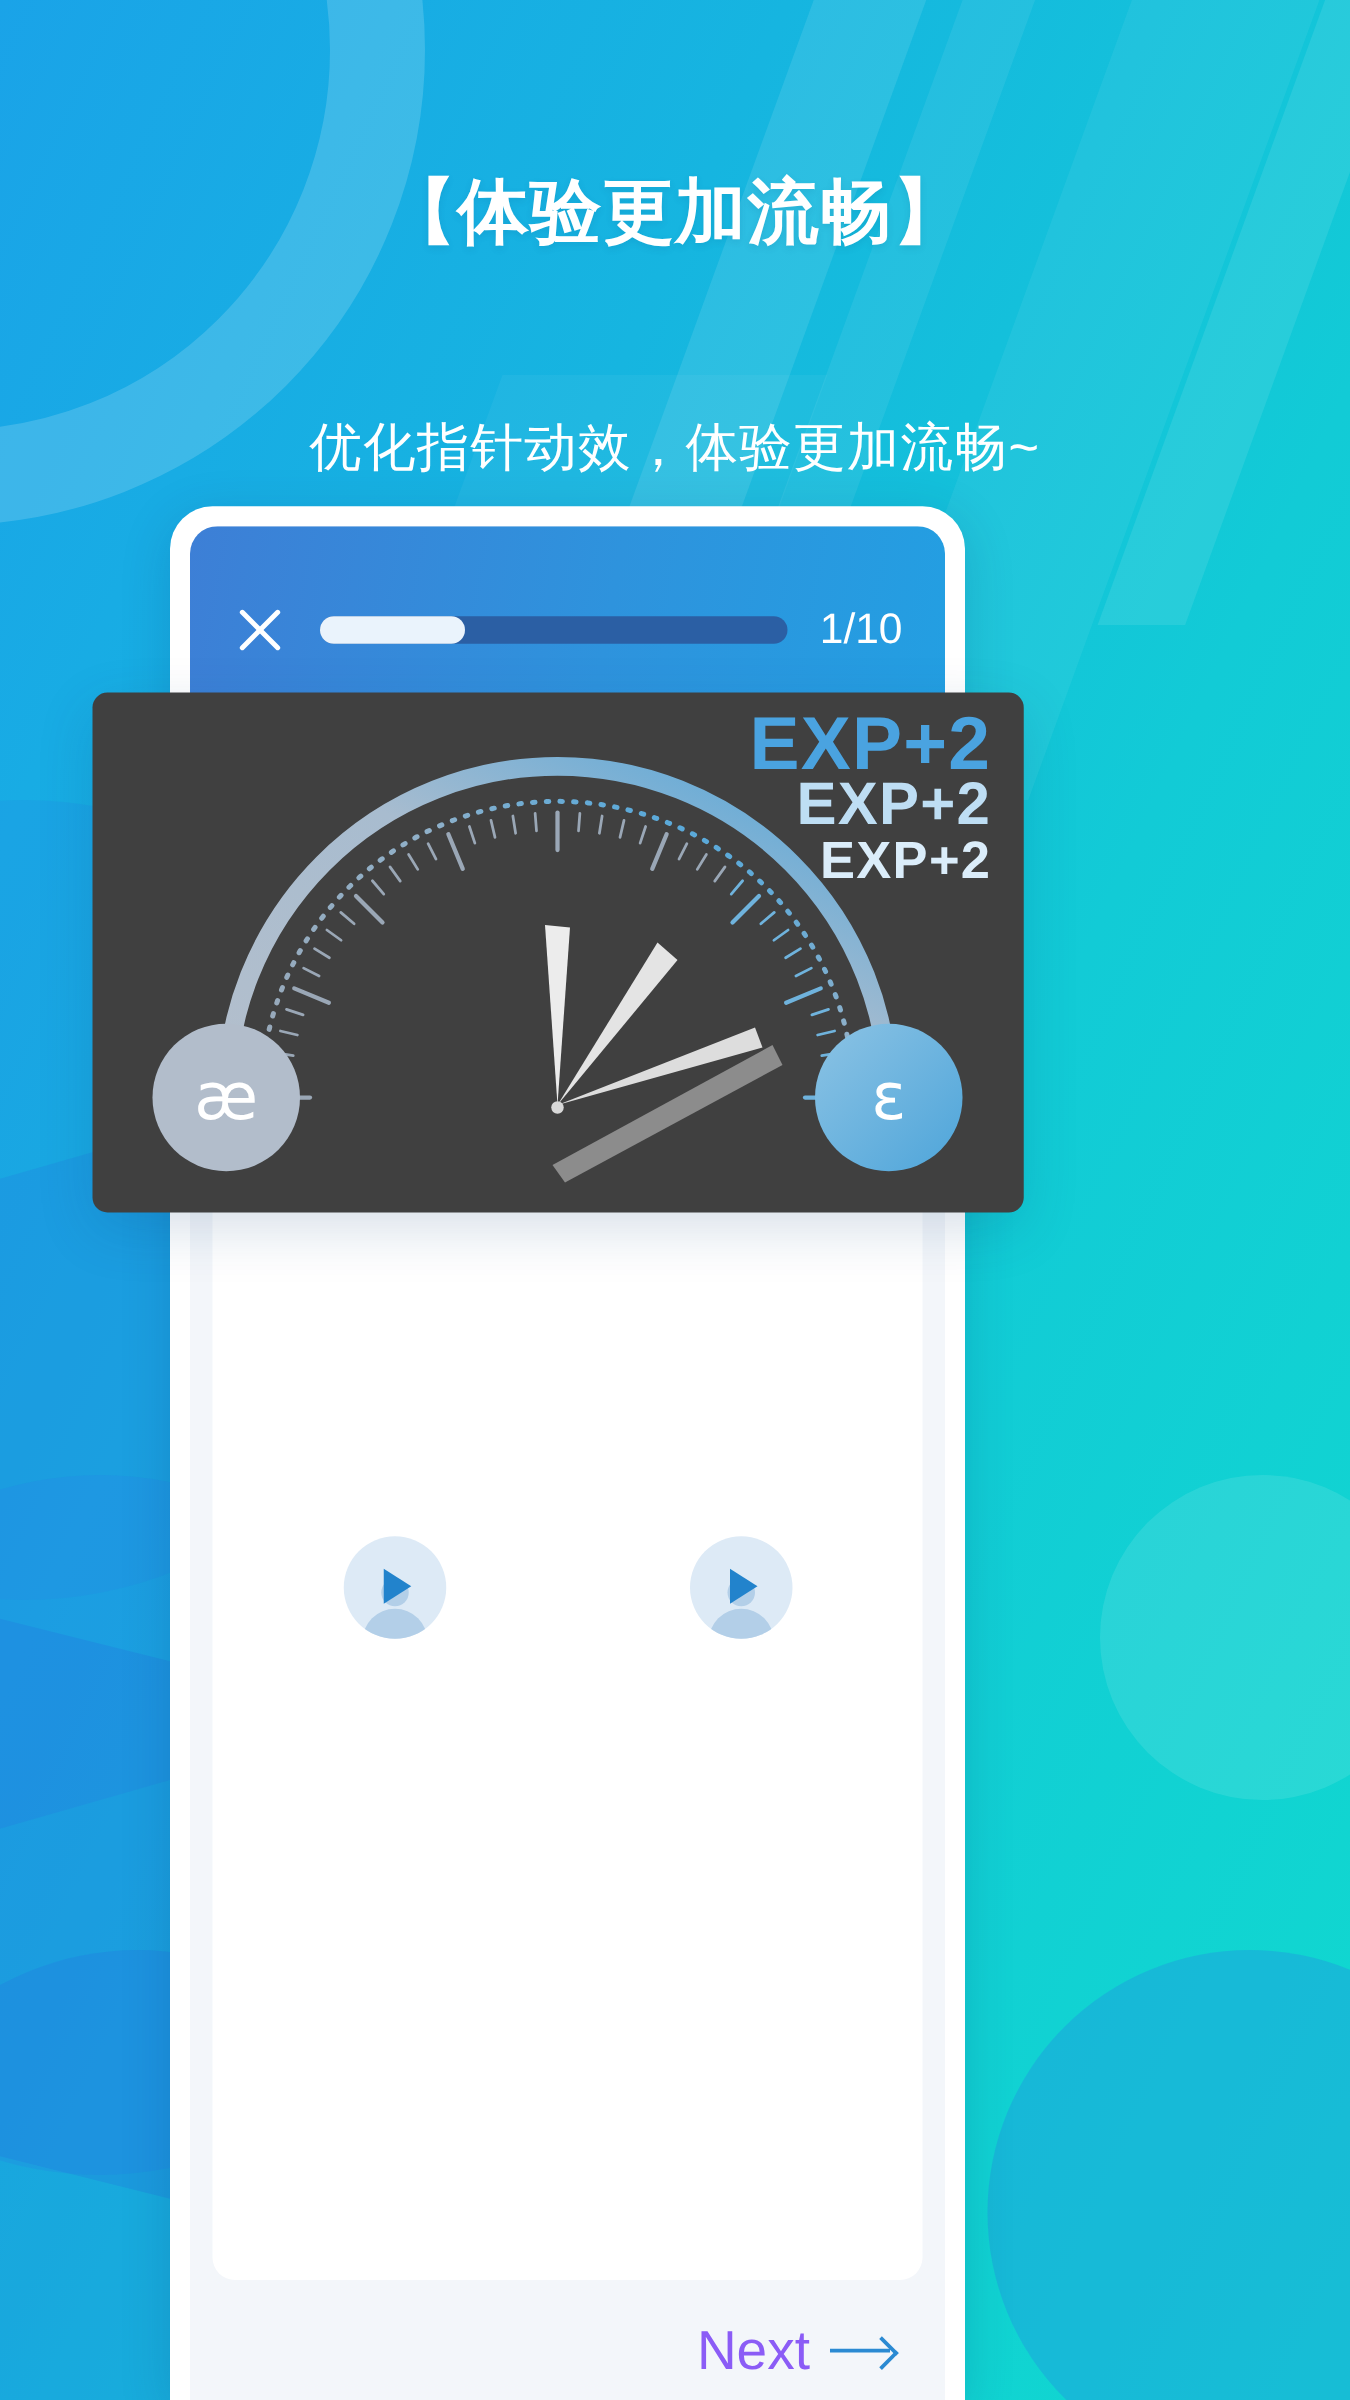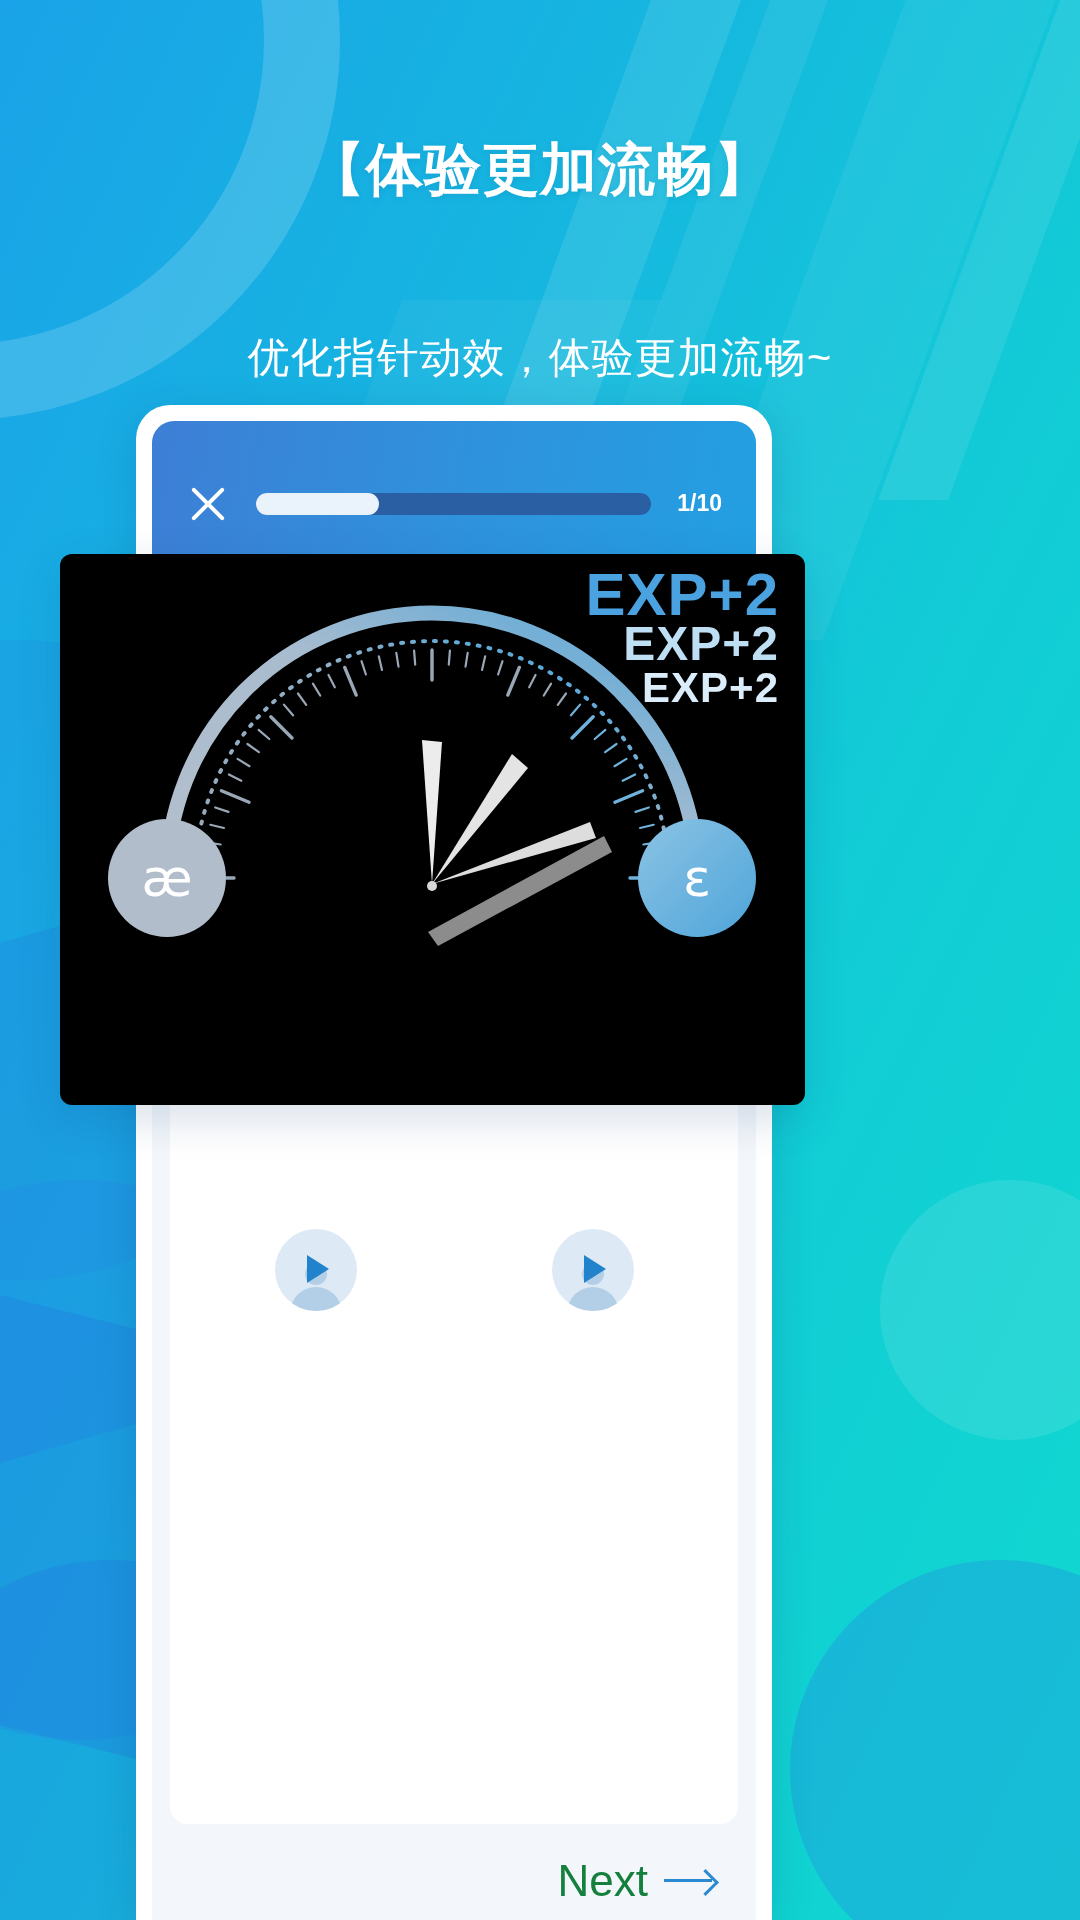--- a/index.html
+++ b/index.html
@@ -72,21 +72,21 @@
   .close-x { width:44px; height:44px; position:relative; flex:0 0 auto; cursor:pointer; }
   .close-x:before,.close-x:after {
     content:""; position:absolute; left:50%; top:50%; width:44px; height:4px;
     background:#fff; border-radius:2px; transform-origin:center;
   }
   .close-x:before { transform:translate(-50%,-50%) rotate(45deg); }
   .close-x:after  { transform:translate(-50%,-50%) rotate(-45deg); }
   .pbar { flex:1 1 auto; height:22px; border-radius:11px; background:#2b5fa4; position:relative; }
   .pbar-fill { position:absolute; left:0; top:0; bottom:0; width:31%;
                border-radius:11px; background:#eaf3fc; }
-  .pcount { color:#fff; font-size:23px; flex:0 0 auto;font-weight:bold; }
+  .pcount { color:#fff; font-size:34px; flex:0 0 auto; }
 
   
   .word-row { display:flex; justify-content:center; gap:58px; margin-top:515px; }
   .word-btn {
     border-radius:60px; display:flex; align-items:center; justify-content:center;
     font-size:47px; cursor:pointer;
   }
   .word-btn.outline { width:200px; height:72px; border:2px solid #2b92d8; color:#2b92d8; background:#fff; }
   .word-btn.filled  { width:243px; height:86px; background:#2080c4; color:#fff; font-size:56px;
                       box-shadow:0 6px 18px rgba(30,110,180,.25); }
@@ -116,32 +116,32 @@
                   border-radius:0 0 18px 18px; }
   .mic-ico .stem{ position:absolute; left:15px; top:46px; width:4px; height:14px; background:#fff; }
   .mic-ico .base{ position:absolute; left:7px; top:59px; width:20px; height:4px;
                   border-radius:2px; background:#fff; }
 
   .card-area { position:absolute; left:18px; right:18px; top:150px; bottom:96px;
                background:#fff; border-radius:18px; }
 
   
   .next-row { position:absolute; right:40px; bottom:14px; display:flex;
-              align-items:center; gap:16px; color:#15803d; cursor:pointer; }
+              align-items:center; gap:16px; color:#8b5cf6; cursor:pointer; }
   .next-row .lbl { font-size:44px; }
   .arrow { width:52px; height:24px; position:relative; }
   .arrow:before { content:""; position:absolute; left:0; top:10px; width:48px; height:3px; background:#2b8ad2; }
   .arrow:after  { content:""; position:absolute; right:1px; top:4px; width:16px; height:16px;
                   border-top:3px solid #2b8ad2; border-right:3px solid #2b8ad2;
                   transform:rotate(45deg); }
 
   
   #gauge-card {
-    position:absolute; left:60px; top:554px; width:745px; height:551px;
-    background:#000000; border-radius:12px;
+    position:absolute; left:74px; top:554px; width:745px; height:416px;
+    background:#404040; border-radius:12px;
     box-shadow:0 14px 44px rgba(10,60,120,.16);
   }
   .exp { position:absolute; right:26px; font-weight:bold; letter-spacing:1px; }
   .exp1 { top:6px;  font-size:60px; color:#4aa3e0; }
   .exp2 { top:62px; font-size:48px; color:#bedef4; }
   .exp3 { top:110px; font-size:42px; color:#dbedfa; }
   .sym {
     position:absolute; width:118px; height:118px; border-radius:50%;
     display:flex; align-items:center; justify-content:center;
     color:#fff; font-size:52px;

